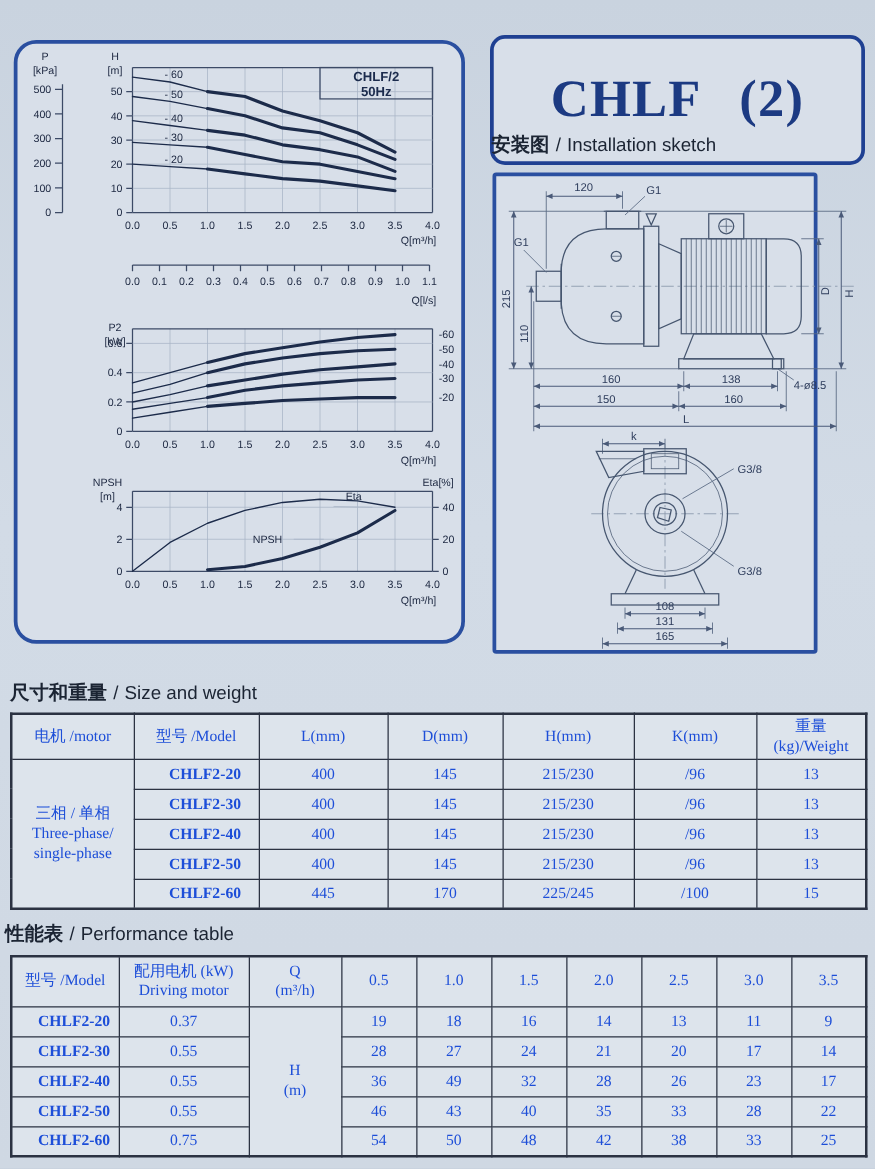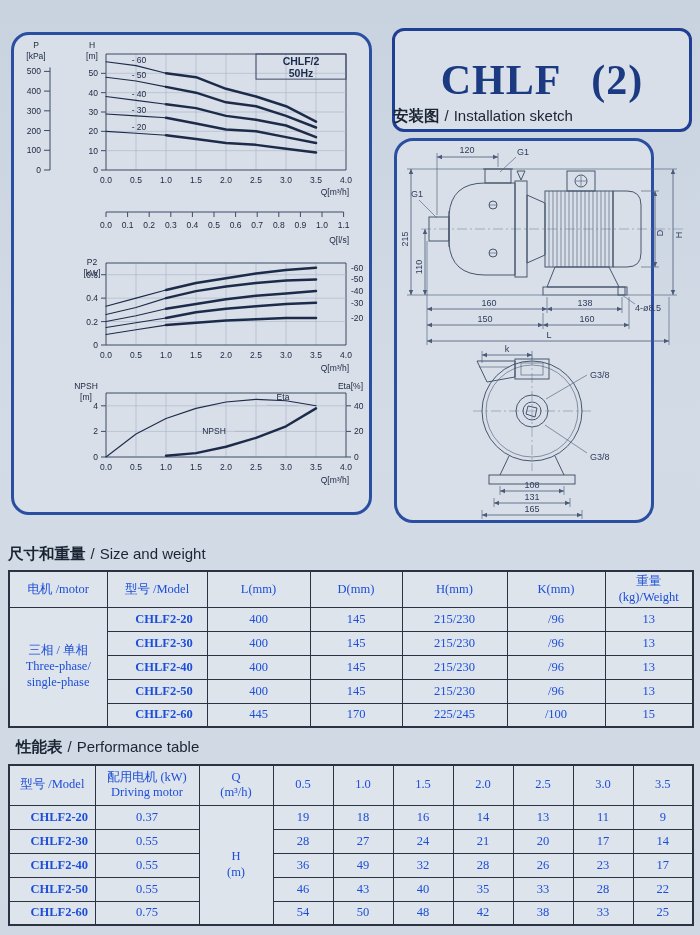--- a/index.html
+++ b/index.html
@@ -3,36 +3,36 @@
 <meta charset="utf-8">
 <style>
   * { margin:0; padding:0; box-sizing:border-box; }
   body { background:#b9c4d2; font-family:"Liberation Sans", sans-serif; }
   .page { position:relative; width:700px; height:935px; overflow:hidden;
           background:linear-gradient(180deg,#c9d3df 0%,#d2dbe6 45%,#cfd8e3 100%); }
 
   
   .panel { position:absolute; border:3px solid #2a4fa0; border-radius:18px; background:#d8dfe9; }
   .charts-panel { left:11px; top:32px; width:361px; height:483px; }
-  .sketch-panel { left:394px; top:138px; width:260px; height:385px; border-radius:19px; }
+  .sketch-panel { left:394px; top:138px; width:260px; height:385px; border-radius:3px; }
 
   
   .title-box { position:absolute; left:392px; top:12px; width:300px; height:104px;
                border:3px solid #1f4092; border-radius:12px; display:flex;
                align-items:center; justify-content:center; gap:30px; background:#d8dfe9;margin-top:16px; }
   .title-box span { font-family:"Liberation Serif", serif; font-weight:bold;
                     font-size:42px; color:#1c3a82; letter-spacing:1px; }
 
   
   .sec-heading { position:absolute; color:#1b2433; font-size:15px; }
   .sec-heading .cjk { font-weight:bold; font-size:15.5px; }
   .sec-heading .sep { margin:0 5px; font-weight:normal; }
   .install-heading { left:393px; top:106px;text-align:center; }
   .size-heading { left:8px; top:544px; }
-  .perf-heading { left:16px; top:737px;text-align:center; }
+  .perf-heading { left:4px; top:737px;text-align:center; }
 
   
   svg { display:block; }
   .ct  { font:8.5px "Liberation Sans",sans-serif; fill:#202b44; }
   .ctb { font:bold 10.5px "Liberation Sans",sans-serif; fill:#1b2b4d; }
   .grid { stroke:#a8b4c6; stroke-width:0.6; }
   .ax   { stroke:#3c4a66; stroke-width:1; }
   .curve{ fill:none; stroke:#1c2b4a; stroke-linejoin:round; stroke-linecap:round; }
   .lgbox{ fill:none; stroke:#3c4a66; stroke-width:1; }
 

